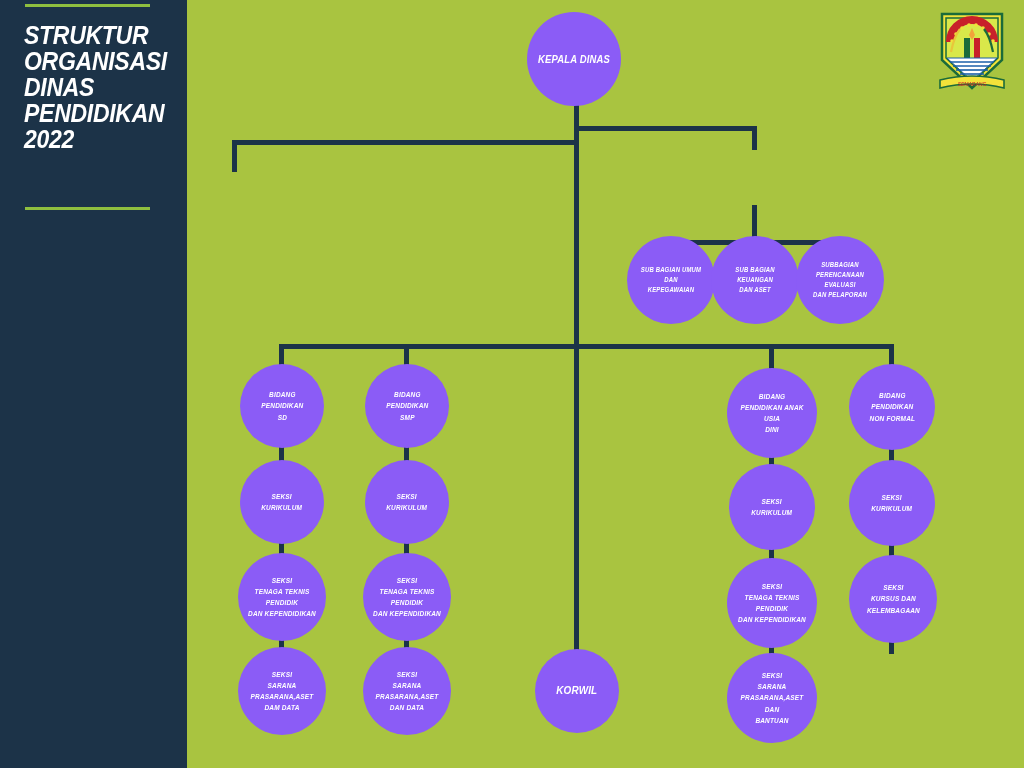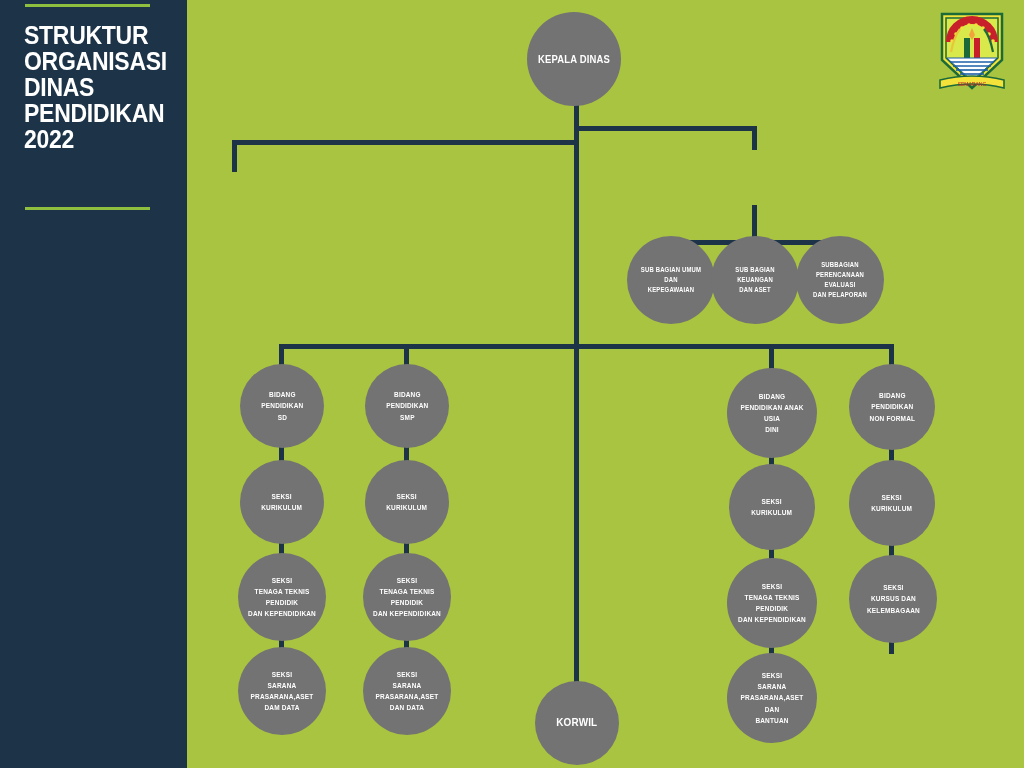--- a/index.html
+++ b/index.html
@@ -4,21 +4,21 @@
 <title>Struktur Organisasi</title>
 <style>
   html,body{margin:0;padding:0;}
   body{
     width:1024px;height:768px;
     background:#a9c440;
     font-family:"Liberation Sans", sans-serif;
     overflow:hidden;
     position:relative;
   }
-  #canvas{position:absolute;left:0;top:0;width:1024px;height:768px;}
+  #canvas{position:absolute;left:0;top:0;width:1024px;height:768px;font-style:italic;}
 
   
   .sidebar{
     position:absolute;left:0;top:0;width:187px;height:768px;
     background:#1c3348;
     z-index:5;
   }
   .sidebar-rule-top{
     position:absolute;left:25px;top:4px;width:125px;height:3px;
     background:#8fbf3f;
@@ -46,21 +46,21 @@
     position:absolute;right:14px;top:8px;width:76px;height:86px;
     z-index:6;
   }
 
   
   .line{position:absolute;background:#1c3348;z-index:1;}
 
   
   .node{
     position:absolute;
-    background:#737373;
+    background:#8b5cf6;
     border-radius:50%;
     color:#ffffff;
     display:flex;
     align-items:center;
     justify-content:center;
     text-align:center;
     box-sizing:border-box;
     z-index:3;
   }
   .node span{
@@ -262,17 +262,17 @@
   <div class="node n-seksi" style="left:849px;top:460px;width:86px;height:86px;">
     <span>SEKSI
 KURIKULUM</span>
   </div>
   <div class="node n-seksi" style="left:849px;top:555px;width:88px;height:88px;">
     <span>SEKSI
 KURSUS DAN
 KELEMBAGAAN</span>
   </div>
 
-  <div class="node n-korwil" style="left:535px;top:681px;width:84px;height:84px;">
+  <div class="node n-korwil" style="left:535px;top:649px;width:84px;height:84px;">
     <span>KORWIL</span>
   </div>
 
 </div>
 
 </body></html>

